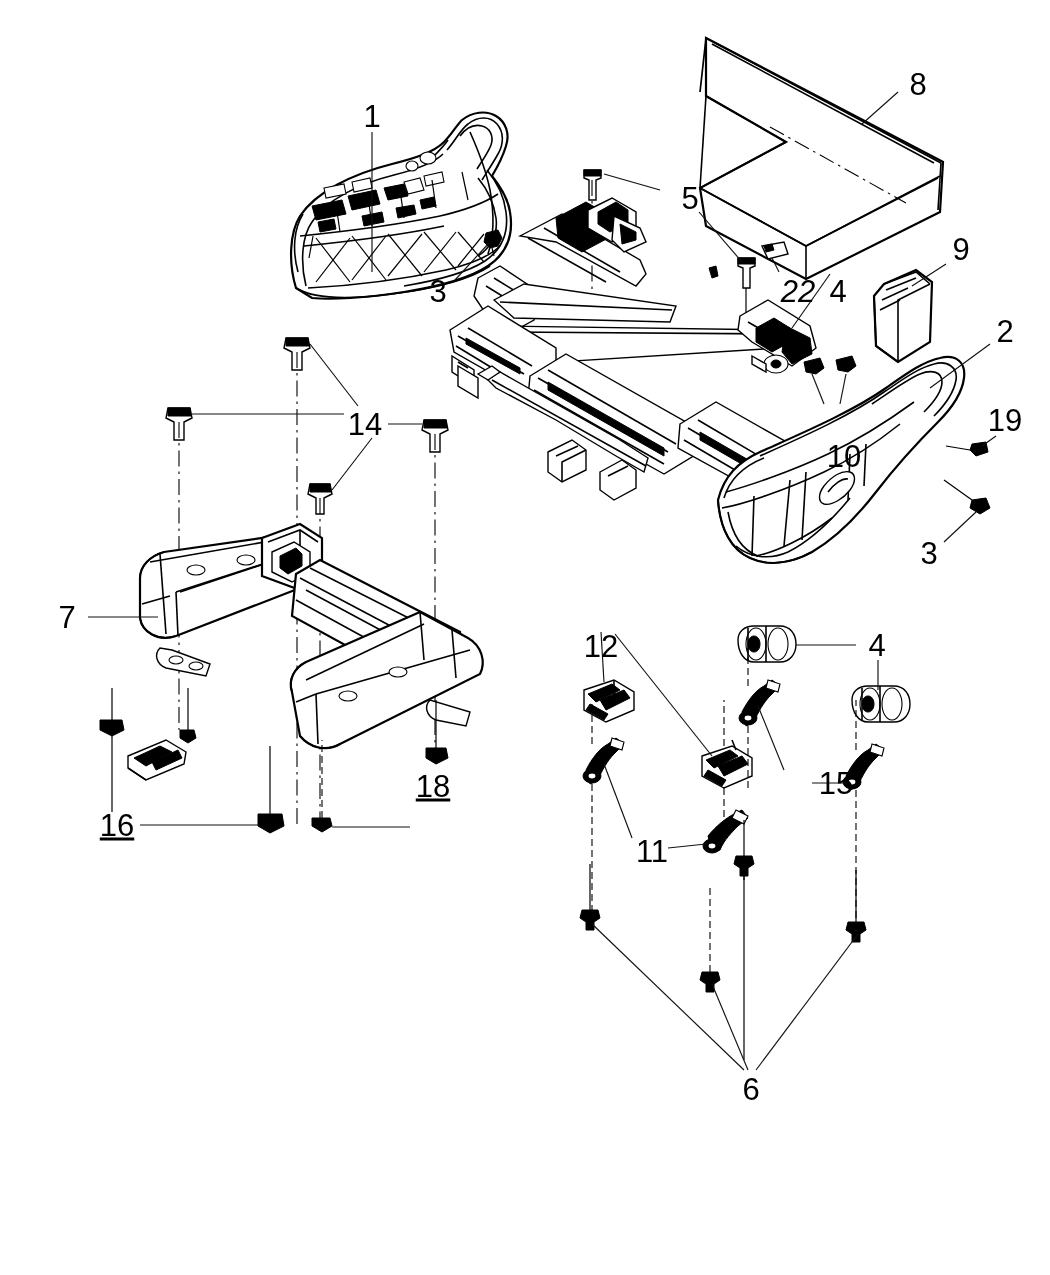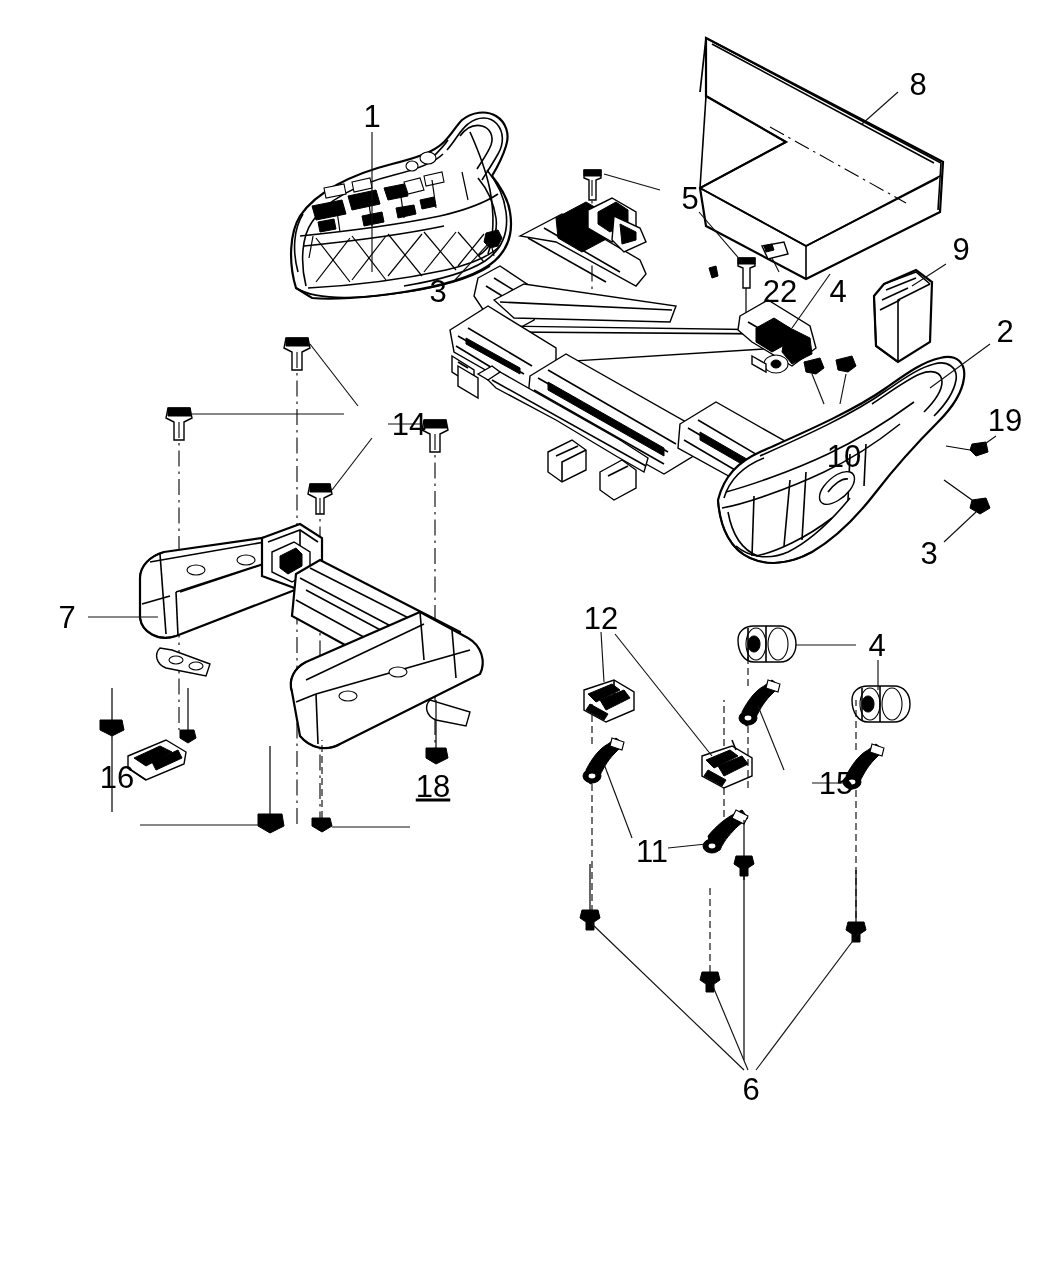--- a/index.html
+++ b/index.html
@@ -550,30 +550,30 @@
   <g>
         <path class="ln" d="M756,1070 L858,934"></path>
       </g>
 
 </svg>
 
 <div class="callout" style="left:372px;top:116px;">1</div>
 <div class="callout" style="left:438px;top:291px;">3</div>
 <div class="callout" style="left:690px;top:198px;">5</div>
 <div class="callout" style="left:918px;top:84px;">8</div>
-<div class="callout" style="left:780px;top:291px;">22</div>
+<div class="callout" style="left:798px;top:291px;font-style:italic;">22</div>
 <div class="callout" style="left:838px;top:291px;">4</div>
 <div class="callout" style="left:961px;top:249px;">9</div>
 <div class="callout" style="left:1005px;top:331px;">2</div>
 <div class="callout" style="left:1005px;top:420px;">19</div>
 <div class="callout" style="left:844px;top:420px;margin-top:36px;">10</div>
 <div class="callout" style="left:929px;top:553px;">3</div>
-<div class="callout" style="left:365px;top:424px;margin-left:44px;">14</div>
+<div class="callout" style="left:365px;top:424px;">14</div>
 <div class="callout" style="left:67px;top:617px;">7</div>
-<div class="callout" style="left:117px;top:777px;">16</div>
+<div class="callout" style="left:117px;top:825px;text-decoration:underline;">16</div>
 <div class="callout" style="left:433px;top:786px;text-decoration:underline;">18</div>
-<div class="callout" style="left:601px;top:618px;">12</div>
+<div class="callout" style="left:601px;top:646px;">12</div>
 <div class="callout" style="left:877px;top:645px;">4</div>
 <div class="callout" style="left:836px;top:783px;">15</div>
 <div class="callout" style="left:652px;top:851px;">11</div>
 <div class="callout" style="left:751px;top:1089px;">6</div>
 
 </div>
 
 </body></html>

